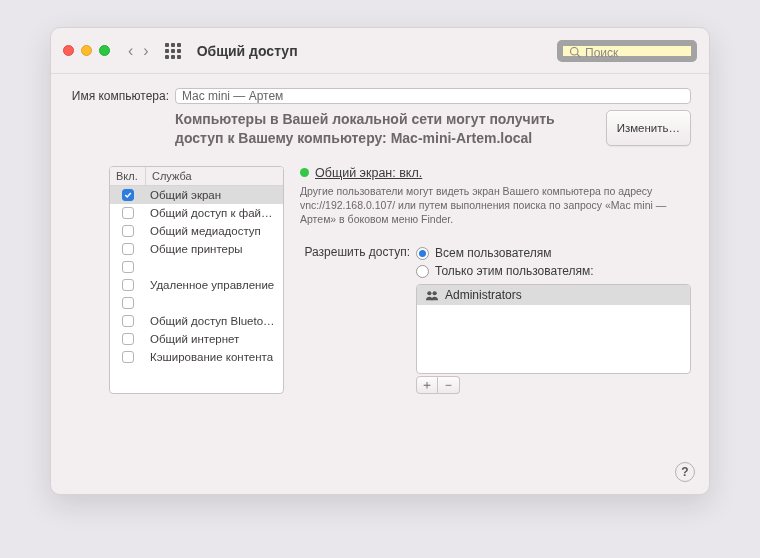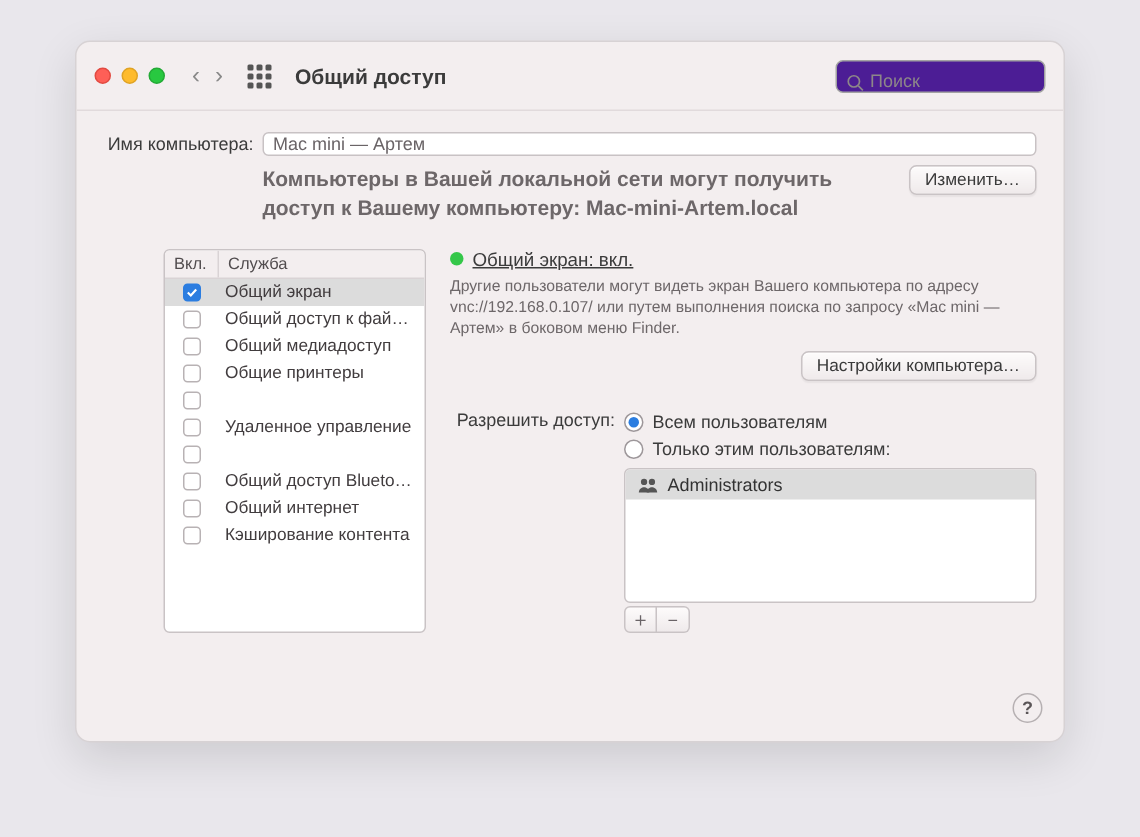--- a/index.html
+++ b/index.html
@@ -10,31 +10,31 @@
   .dot { width: 11px; height: 11px; border-radius: 50%; }
   .dot.red { background: #fe5f57; border: 1px solid #e24a41; }
   .dot.yel { background: #febb2c; border: 1px solid #e0a324; }
   .dot.grn { background: #28c840; border: 1px solid #23aa36; }
   .nav { display: flex; gap: 10px; color: #888; }
   .chev { font-size: 16px; cursor: default; user-select: none; }
   .apps { display: grid; grid-template-columns: repeat(3,4px); grid-auto-rows: 4px; gap: 2px; margin: 0 6px; }
   .apps span { width:4px; height:4px; background:#555; border-radius:1px; }
   .title { font-size: 14px; font-weight: 600; color: #3b3b3b; flex: 0 0 auto; }
   .spacer { flex: 1; }
-  .search { display:flex; align-items:flex-end; width: 140px; height: 22px; background:#4c1d95; border:1px solid #a3a3a3; border-radius:5px; padding:0 6px; color:#8d8789; }
+  .search { display:flex; align-items:flex-start; width: 140px; height: 22px; background:#fef9c3; border:6px solid #a3a3a3; border-radius:5px; padding:0 6px; color:#8d8789; }
   .search svg { flex:0 0 auto; }
   .search span { margin-left: 4px; font-size: 12px; }
   .content { padding: 14px 18px; }
   .row-name { display:flex; align-items:center; gap: 6px; }
   .row-name label { width: 100px; text-align: right; color:#3b3b3b; }
   .name-input { flex:1; height:16px; border:1px solid #c8c2c4; border-radius:4px; background:#fff; font-size:12px; padding:0 6px; color:#6a6467; }
   .hint-row { display:flex; align-items:flex-start; margin-top:6px; }
   .hint-row .pad { width: 106px; flex:0 0 auto; }
   .hint { font-size: 14px; color:#6d6769; line-height:1.35; flex:1; padding-right:10px;font-weight:bold; }
-  .btn { background: linear-gradient(#fdfbfb,#efeaeb); border:1px solid #c9c3c5; border-radius:5px; height:20px; padding:0 10px; font-size:11.5px; color:#3a3a3a; cursor:default; box-shadow: 0 1px 0 rgba(255,255,255,0.6) inset, 0 1px 1px rgba(0,0,0,0.05); }
+  .btn { background: linear-gradient(#fdfbfb,#efeaeb); border:1px solid #c9c3c5; border-radius:5px; height:36px; padding:0 10px; font-size:11.5px; color:#3a3a3a; cursor:default; box-shadow: 0 1px 0 rgba(255,255,255,0.6) inset, 0 1px 1px rgba(0,0,0,0.05); }
   .main { display:flex; margin-top:18px; gap: 16px; }
   .services { width: 175px; border:1px solid #c9c3c5; border-radius:4px; background:#fff; overflow:hidden;margin-left:40px; }
   .services-head { display:flex; background:#f3eeef; border-bottom:1px solid #d9d3d5; font-size:11px; color:#514c4e; }
   .col-on { width: 36px; padding:3px 6px; border-right:1px solid #d9d3d5; }
   .col-svc { flex:1; padding:3px 6px; }
   .svc-row { display:flex; align-items:center; height:18px; font-size:11.5px; }
   .svc-row .col-on { display:flex; justify-content:center; align-items:center; border-right:none; }
   .svc-row.selected { background:#dcdcdc; }
   .cb { width:12px; height:12px; border:1px solid #b8b2b4; border-radius:3px; background:#fff; display:flex; align-items:center; justify-content:center; }
   .cb.checked { background:#2b7de0; border-color:#2b7de0; }
@@ -179,23 +179,20 @@
             </div>
           </div>
       </div>
 
       <div class="right">
         <div class="status">
           <div class="status-dot"></div>
           <span>Общий экран: вкл.</span>
         </div>
         <div class="desc">Другие пользователи могут видеть экран Вашего компьютера по адресу vnc://192.168.0.107/ или путем выполнения поиска по запросу «Mac mini — Артем» в боковом меню Finder.</div>
-        <div class="settings-btn-row">
-          <button class="btn">Настройки компьютера…</button>
-        </div>
 
         <div class="access">
           <div class="access-label">Разрешить доступ:</div>
           <div class="radios">
             <div class="radio-row">
               <div class="radio sel"></div>
               <span>Всем пользователям</span>
             </div>
             <div class="radio-row">
               <div class="radio"></div>

